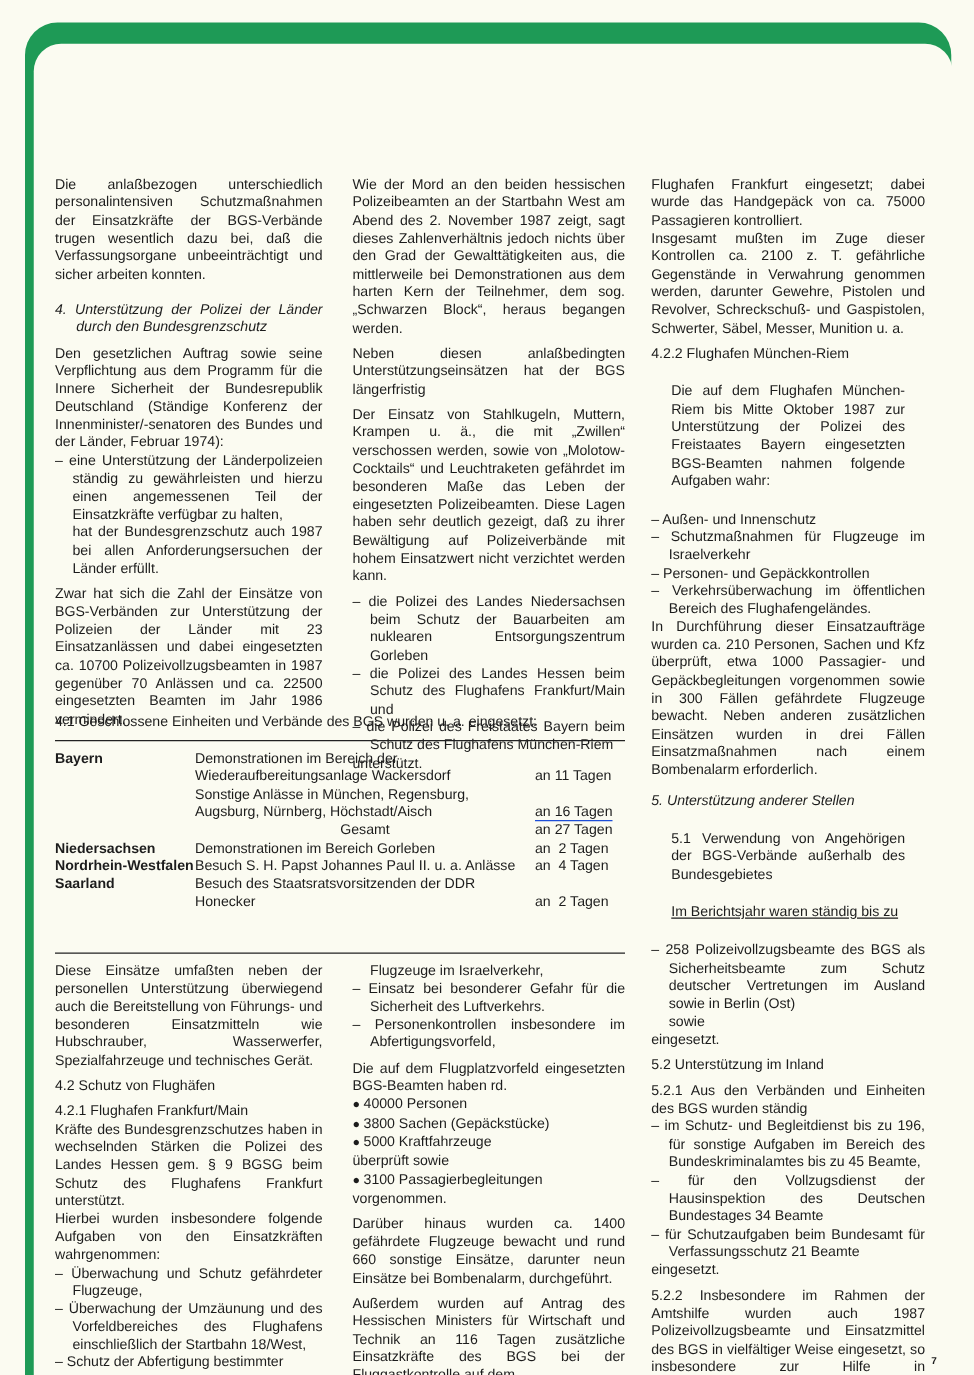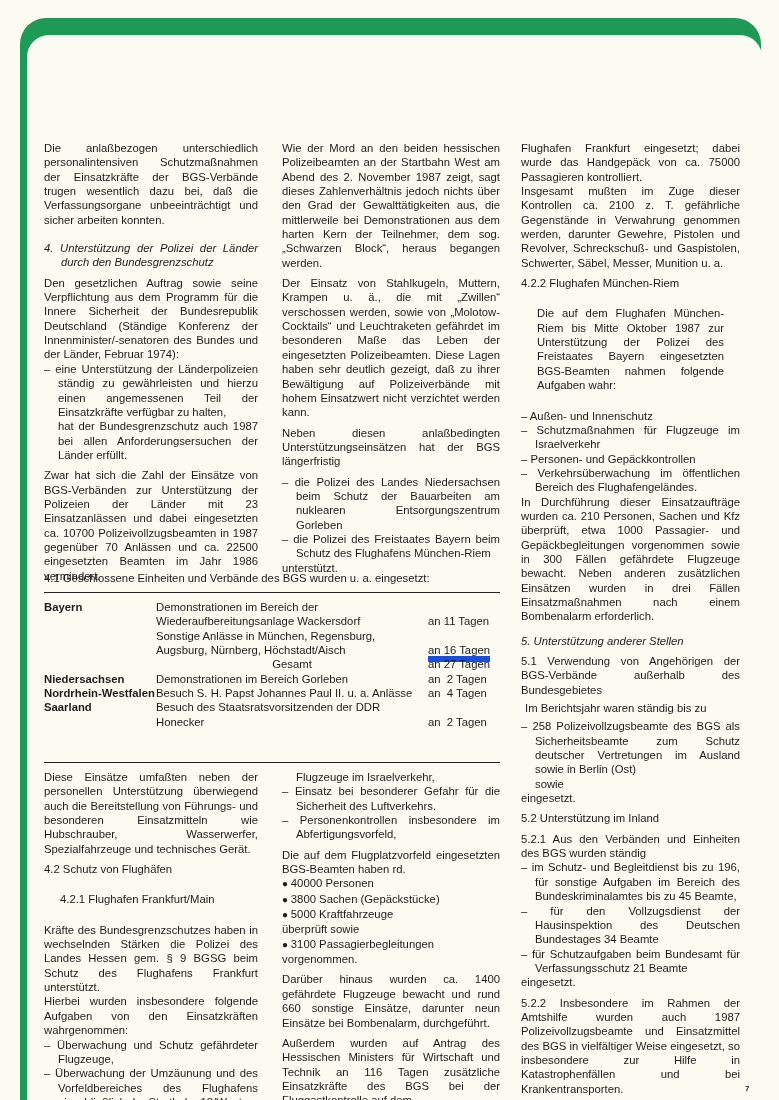--- a/index.html
+++ b/index.html
@@ -31,21 +31,21 @@
   ul.bullet { list-style:none; margin:0; padding:0; }
   ul.bullet li::before { content:"● "; font-size:10px; }
   .indent { padding-left:14px; }
   .tbl-title { position:absolute; left:44px; top:572px; font-size:11.3px; }
   .rule { position:absolute; height:1px; background:#222; }
   table.tbl { position:absolute; left:44px; top:600px; width:456px; border-collapse:collapse; font-size:11.3px; line-height:14.35px; }
   table.tbl td { vertical-align:bottom; padding:0; }
   table.tbl td.land { font-weight:bold; vertical-align:top; width:112px; }
   table.tbl td.days { white-space:nowrap; width:72px; }
   table.tbl td.sum { text-align:center; }
-  .u { border-bottom:6px solid #1d4ed8; }
+  .u { border-bottom:1px solid #1d4ed8; }
   .pageno { position:absolute; left:745px; top:1084px; font-size:8px; font-weight:bold; }
 </style>
 </head>
 <body>
 
 <div class="frame"></div>
 <div class="frame-inner"></div>
 
 <div class="content">
 
@@ -55,44 +55,45 @@
     <p style="margin-bottom:0;">Den gesetzlichen Auftrag sowie seine Verpflichtung aus dem Programm für die Innere Sicherheit der Bundesrepublik Deutschland (Ständige Konferenz der Innenminister/-senatoren des Bundes und der Länder, Februar 1974):</p>
     <ul class="dash">
       <li>eine Unterstützung der Länderpolizeien ständig zu gewährleisten und hierzu einen angemessenen Teil der Einsatzkräfte verfügbar zu halten,</li>
     </ul>
     <p class="indent">hat der Bundesgrenzschutz auch 1987 bei allen Anforderungsersuchen der Länder erfüllt.</p>
     <p>Zwar hat sich die Zahl der Einsätze von BGS-Verbänden zur Unterstützung der Polizeien der Länder mit 23 Einsatzanlässen und dabei eingesetzten ca. 10700 Polizeivollzugsbeamten in 1987 gegenüber 70 Anlässen und ca. 22500 eingesetzten Beamten im Jahr 1986 vermindert.</p>
   </div>
 
   <div class="col c2" style="top:141px;">
     <p>Wie der Mord an den beiden hessischen Polizeibeamten an der Startbahn West am Abend des 2. November 1987 zeigt, sagt dieses Zahlenverhältnis jedoch nichts über den Grad der Gewalttätigkeiten aus, die mittlerweile bei Demonstrationen aus dem harten Kern der Teilnehmer, dem sog. „Schwarzen Block“, heraus begangen werden.</p>
+    <p>Neben diesen anlaßbedingten Unterstützungseinsätzen hat der BGS längerfristig</p>
     <p>Der Einsatz von Stahlkugeln, Muttern, Krampen u. ä., die mit „Zwillen“ verschossen werden, sowie von „Molotow-Cocktails“ und Leuchtraketen gefährdet im besonderen Maße das Leben der eingesetzten Polizeibeamten. Diese Lagen haben sehr deutlich gezeigt, daß zu ihrer Bewältigung auf Polizeiverbände mit hohem Einsatzwert nicht verzichtet werden kann.</p>
-    <p>Neben diesen anlaßbedingten Unterstützungseinsätzen hat der BGS längerfristig</p>
     <ul class="dash">
       <li>die Polizei des Landes Niedersachsen beim Schutz der Bauarbeiten am nuklearen Entsorgungszentrum Gorleben</li>
+      <li>die Polizei des Landes Hessen beim Schutz des Flughafens Frankfurt/Main und</li>
       <li>die Polizei des Freistaates Bayern beim Schutz des Flughafens München-Riem</li>
     </ul>
     <p>unterstützt.</p>
   </div>
 
   <div class="col c3" style="top:141px;">
     <p style="margin:0;">Flughafen Frankfurt eingesetzt; dabei wurde das Handgepäck von ca. 75000 Passagieren kontrolliert.</p>
     <p>Insgesamt mußten im Zuge dieser Kontrollen ca. 2100 z. T. gefährliche Gegenstände in Verwahrung genommen werden, darunter Gewehre, Pistolen und Revolver, Schreckschuß- und Gaspistolen, Schwerter, Säbel, Messer, Munition u. a.</p>
     <p style="margin:0;">4.2.2  Flughafen München-Riem</p>
     <p style="margin:16px;">Die auf dem Flughafen München-Riem bis Mitte Oktober 1987 zur Unterstützung der Polizei des Freistaates Bayern eingesetzten BGS-Beamten nahmen folgende Aufgaben wahr:</p>
     <ul class="dash">
       <li>Außen- und Innenschutz</li>
       <li>Schutzmaßnahmen für Flugzeuge im Israelverkehr</li>
       <li>Personen- und Gepäckkontrollen</li>
       <li>Verkehrsüberwachung im öffentlichen Bereich des Flughafengeländes.</li>
     </ul>
     <p>In Durchführung dieser Einsatzaufträge wurden ca. 210 Personen, Sachen und Kfz überprüft, etwa 1000 Passagier- und Gepäckbegleitungen vorgenommen sowie in 300 Fällen gefährdete Flugzeuge bewacht. Neben anderen zusätzlichen Einsätzen wurden in drei Fällen Einsatzmaßnahmen nach einem Bombenalarm erforderlich.</p>
     <p class="h-ital" style="margin-top:10px;">5. Unterstützung anderer Stellen</p>
-    <p style="margin:0;">5.1 Verwendung von Angehörigen der BGS-Verbände außerhalb des Bundesgebietes</p>
-    <p style="margin:4px;">Im Berichtsjahr waren ständig bis zu</p>
+    <p style="margin:16px;">5.1 Verwendung von Angehörigen der BGS-Verbände außerhalb des Bundesgebietes</p>
+    <p style="margin:16px;text-decoration:underline;">Im Berichtsjahr waren ständig bis zu</p>
     <ul class="dash">
       <li>258 Polizeivollzugsbeamte des BGS als Sicherheitsbeamte zum Schutz deutscher Vertretungen im Ausland sowie in Berlin (Ost)</li>
     </ul>
     <p class="indent" style="margin:0;">sowie</p>
     <p>eingesetzt.</p>
     <p>5.2  Unterstützung im Inland</p>
     <p style="margin:0;">5.2.1  Aus den Verbänden und Einheiten des BGS wurden ständig</p>
     <ul class="dash">
       <li>im Schutz- und Begleitdienst bis zu 196, für sonstige Aufgaben im Bereich des Bundeskriminalamtes bis zu 45 Beamte,</li>
       <li>für den Vollzugsdienst der Hausinspektion des Deutschen Bundestages 34 Beamte</li>
@@ -137,21 +138,21 @@
       <td>Besuch des Staatsratsvorsitzenden der DDR Honecker</td>
       <td class="days" style="white-space:pre;">an  2 Tagen</td>
     </tr>
   </tbody>
     </table>
   <div class="rule" style="left:44px; top:762px; width:456px;"></div>
 
   <div class="col c1" style="top:770px;">
     <p>Diese Einsätze umfaßten neben der personellen Unterstützung überwiegend auch die Bereitstellung von Führungs- und besonderen Einsatzmitteln wie Hubschrauber, Wasserwerfer, Spezialfahrzeuge und technisches Gerät.</p>
     <p>4.2  Schutz von Flughäfen</p>
-    <p style="margin:16px;">4.2.1  Flughafen Frankfurt/Main</p>
+    <p style="margin:0;">4.2.1  Flughafen Frankfurt/Main</p>
     <p style="margin:0;">Kräfte des Bundesgrenzschutzes haben in wechselnden Stärken die Polizei des Landes Hessen gem. § 9 BGSG beim Schutz des Flughafens Frankfurt unterstützt.</p>
     <p style="margin:0;">Hierbei wurden insbesondere folgende Aufgaben von den Einsatzkräften wahrgenommen:</p>
     <ul class="dash">
       <li>Überwachung und Schutz gefährdeter Flugzeuge,</li>
       <li>Überwachung der Umzäunung und des Vorfeldbereiches des Flughafens einschließlich der Startbahn 18/West,</li>
       <li>Schutz der Abfertigung bestimmter</li>
     </ul>
   </div>
 
   <div class="col c2" style="top:770px;">

